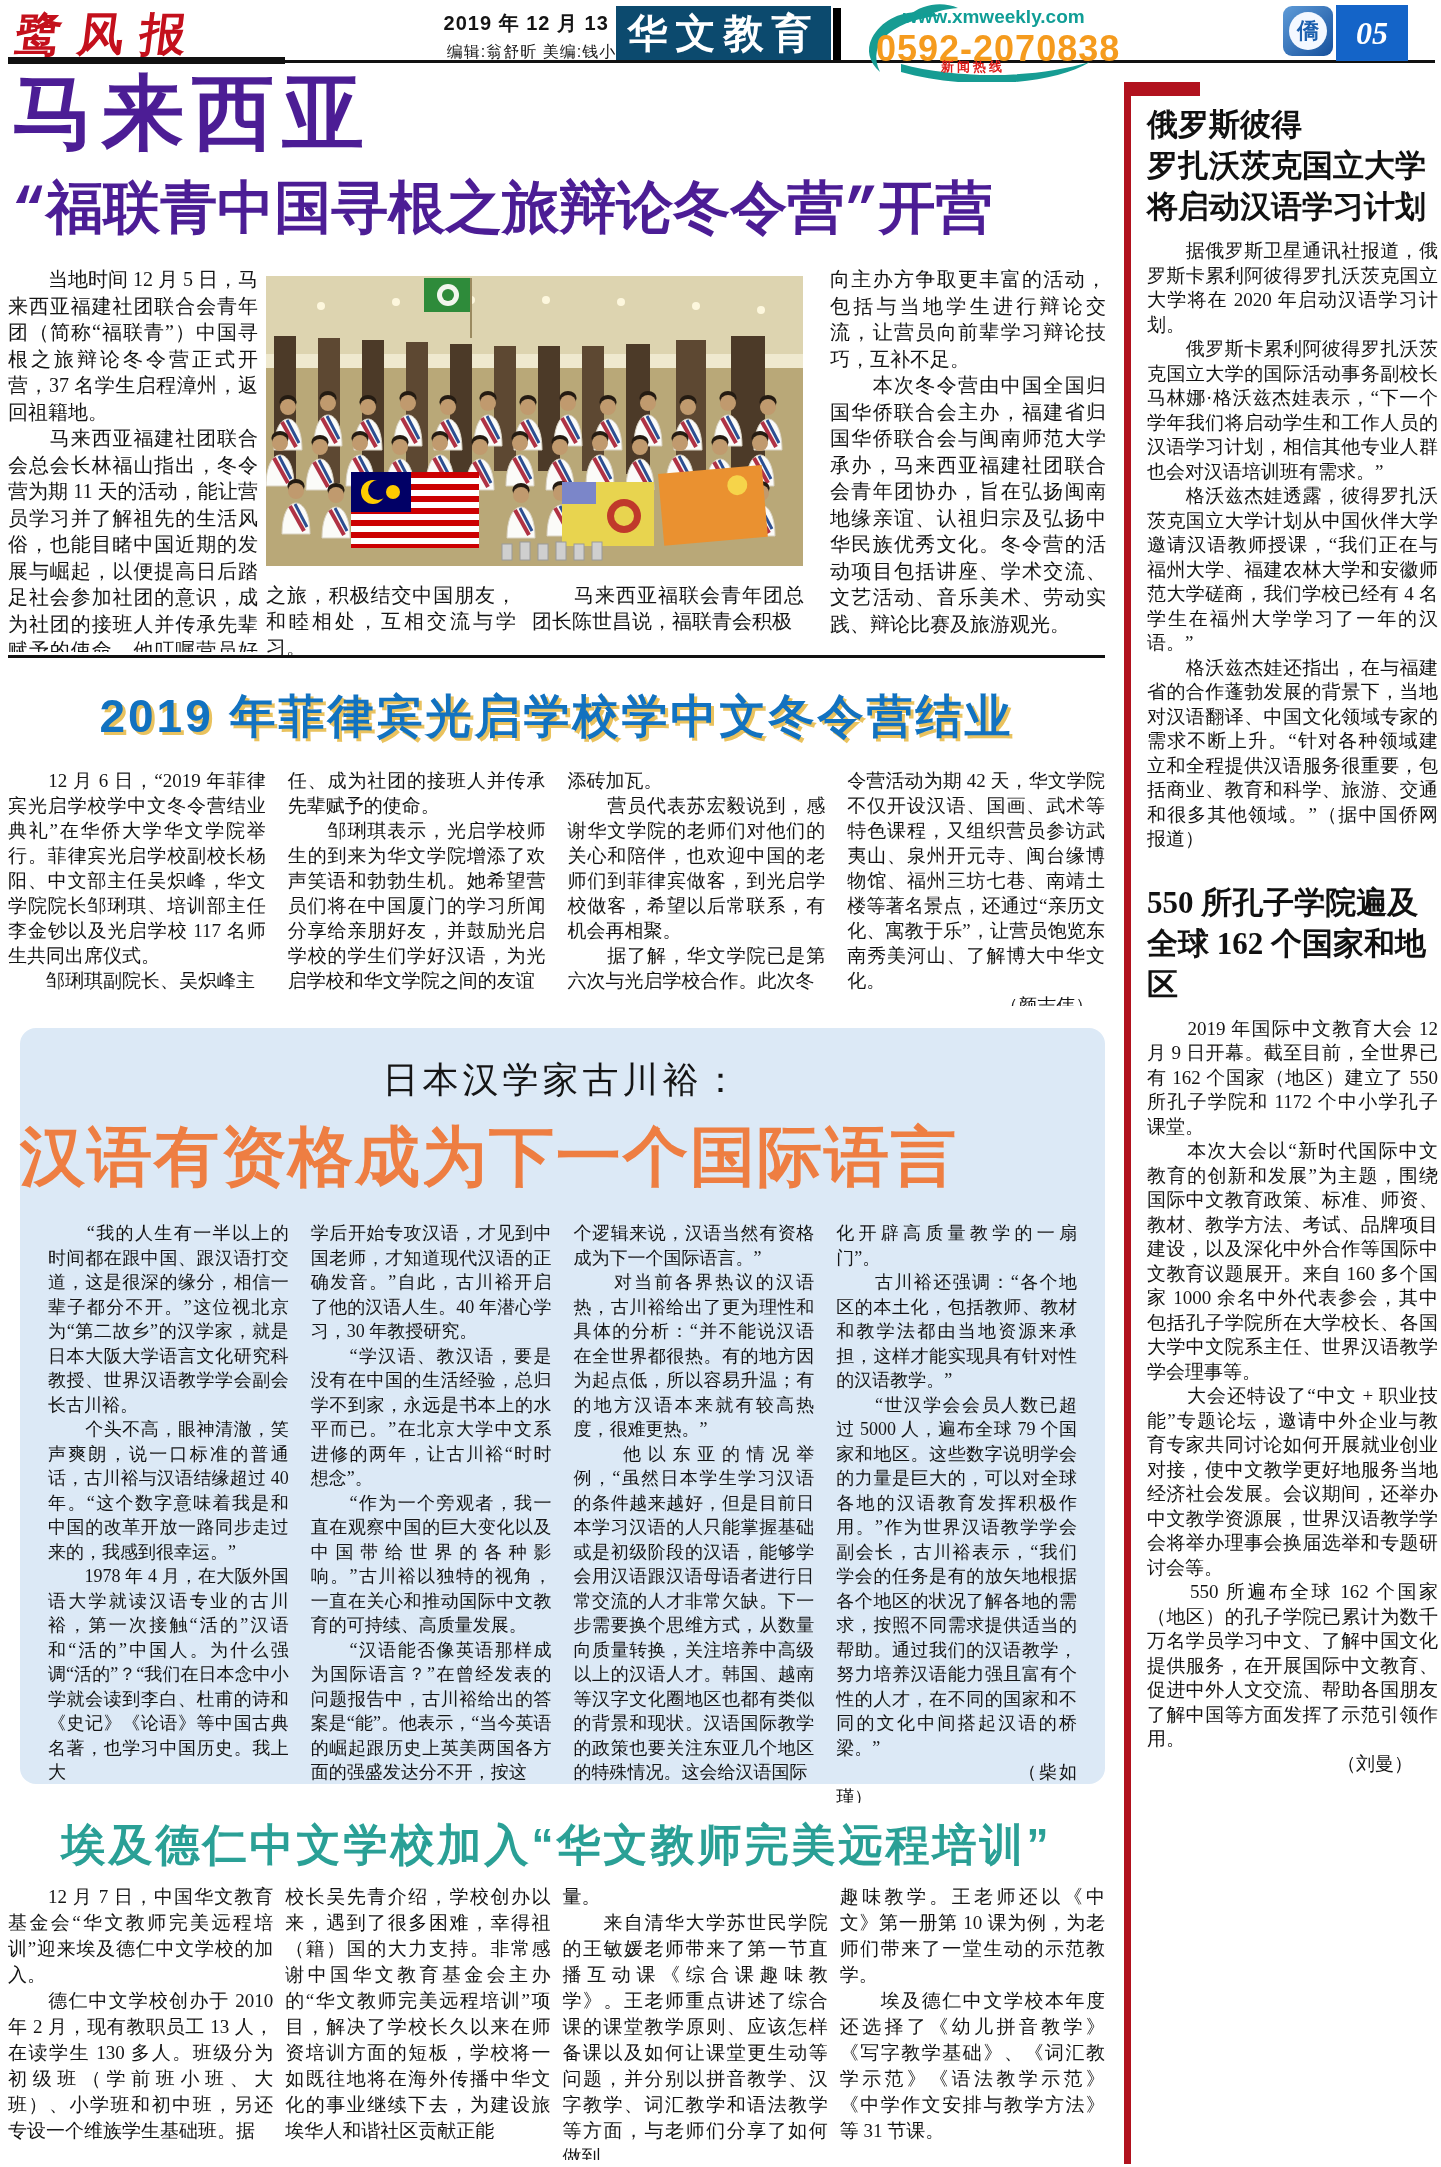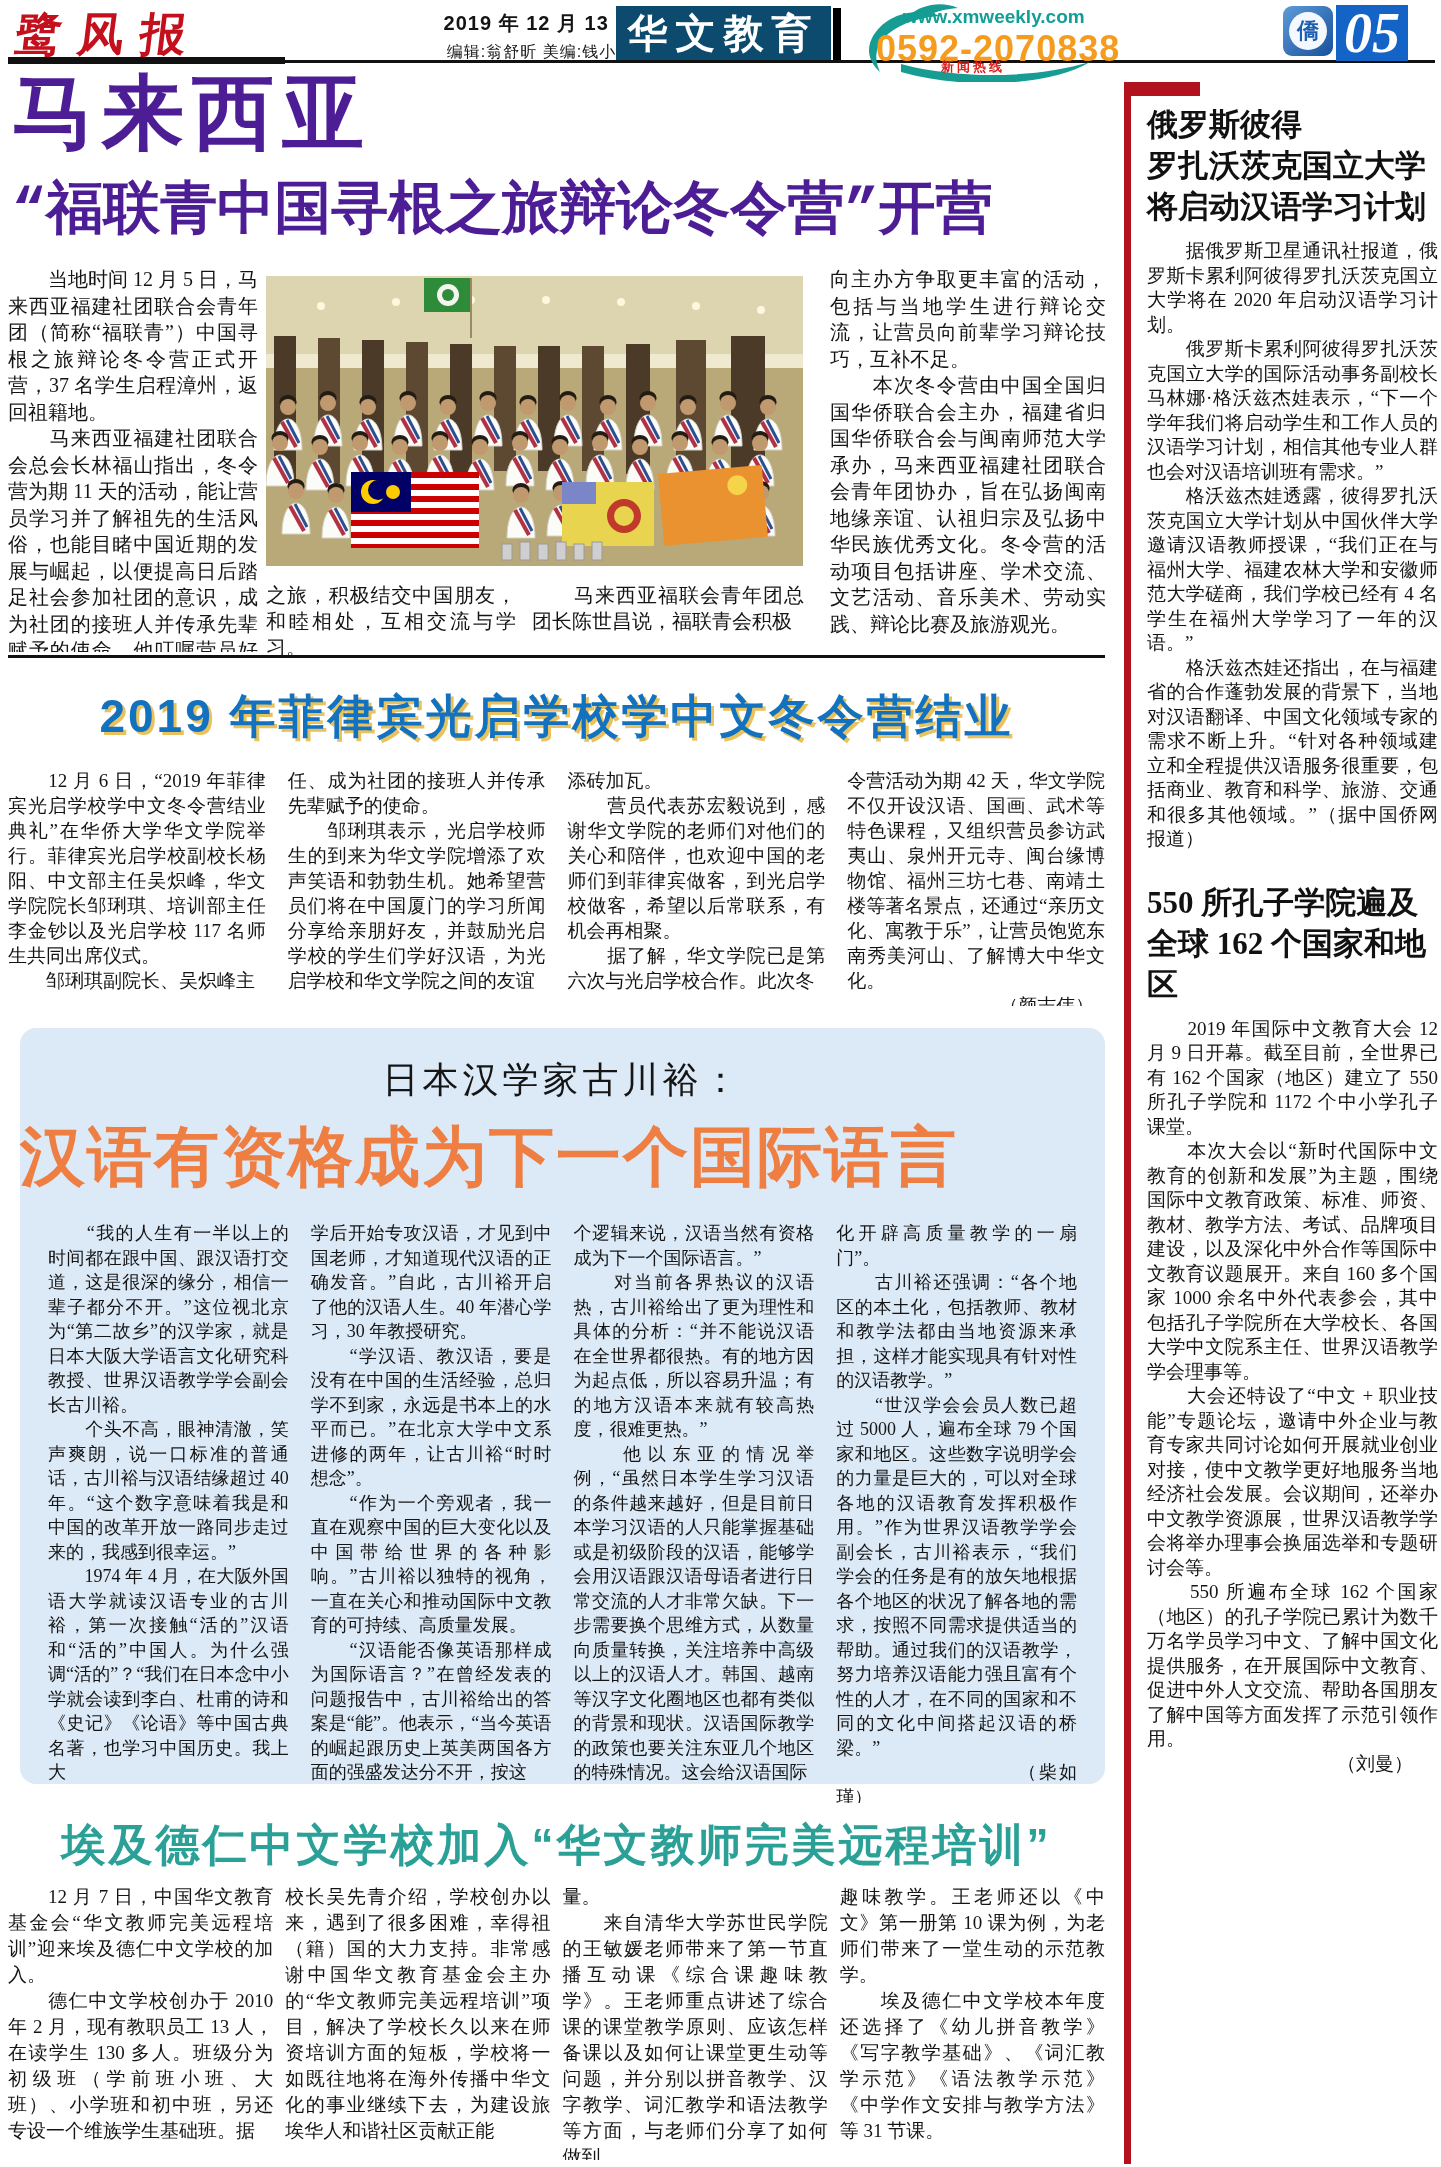--- a/index.html
+++ b/index.html
@@ -24,21 +24,21 @@
   .website{left:903px;top:6px;font-size:19px;font-weight:bold;color:#109e96;}
   .hotline-num{left:876px;top:28px;font-size:36px;font-weight:bold;color:#f59b1e;letter-spacing:1px;}
   .hotline-label{left:941px;top:58px;font-size:13px;font-weight:bold;color:#de1d19;letter-spacing:3px;}
   .badge{left:1283px;top:6px;width:50px;height:50px;border-radius:9px;
         background:linear-gradient(135deg,#5e9bd8,#16509c);display:flex;align-items:center;justify-content:center;}
   .badge-inner{width:38px;height:38px;border-radius:50%;background:#f4f8ff;color:#1b5fae;
         font-size:22px;font-weight:bold;display:flex;align-items:center;justify-content:center;
         font-family:"Liberation Serif","DejaVu Serif",serif;}
   .pagebox{left:1336px;top:5px;width:72px;height:56px;background:#1464c8;color:#fff;
         font-family:"Liberation Serif","DejaVu Serif",serif;font-style:italic;font-weight:bold;
-        font-size:56px;display:flex;align-items:center;justify-content:center;}
+        font-size:32px;display:flex;align-items:center;justify-content:center;}
   
   .a1h{color:#4c1d95;font-family:Liberation Mono, monospace;font-weight:bold;white-space:nowrap;}
   .a1h1{left:12px;top:74px;font-size:82px;letter-spacing:8px;line-height:92px;}
   .a1h2{left:12px;top:172px;font-size:57px;letter-spacing:0px;line-height:80px;}
   .bodytext{font-family:"Liberation Serif","DejaVu Serif",serif;color:#141414;}
   .a1col{font-size:20px;line-height:26.5px;}
   .a1colL{left:8px;top:266px;width:250px;height:386px;overflow:hidden;}
   .a1colR{left:830px;top:266px;width:276px;height:386px;overflow:hidden;}
   .photo{left:266px;top:276px;width:537px;height:290px;}
   .cap{font-size:20px;line-height:26px;}
@@ -242,21 +242,21 @@
     <div class="c bodytext jc ml">令营活动为期 42 天，华文学院不仅开设汉语、国画、武术等特色课程，又组织营员参访武夷山、泉州开元寺、闽台缘博物馆、福州三坊七巷、南靖土楼等著名景点，还通过“亲历文化、寓教于乐”，让营员饱览东南秀美河山、了解博大中华文化。
 　　　　　　　　（颜志伟）</div>
   </div>
 
   <div class="abs box">
     <div class="box-t1">日本汉学家古川裕：</div>
     <div class="box-t2">汉语有资格成为下一个国际语言</div>
     <div class="boxcols">
       <div class="c bodytext jc ml">　　“我的人生有一半以上的时间都在跟中国、跟汉语打交道，这是很深的缘分，相信一辈子都分不开。”这位视北京为“第二故乡”的汉学家，就是日本大阪大学语言文化研究科教授、世界汉语教学学会副会长古川裕。
 　　个头不高，眼神清澈，笑声爽朗，说一口标准的普通话，古川裕与汉语结缘超过 40 年。“这个数字意味着我是和中国的改革开放一路同步走过来的，我感到很幸运。”
-　　1974 年 4 月，在大阪外国语大学就读汉语专业的古川裕，第一次接触“活的”汉语和“活的”中国人。为什么强调“活的”？“我们在日本念中小学就会读到李白、杜甫的诗和《史记》《论语》等中国古典名著，也学习中国历史。我上大</div>
+　　1978 年 4 月，在大阪外国语大学就读汉语专业的古川裕，第一次接触“活的”汉语和“活的”中国人。为什么强调“活的”？“我们在日本念中小学就会读到李白、杜甫的诗和《史记》《论语》等中国古典名著，也学习中国历史。我上大</div>
       <div class="c bodytext jc ml">学后开始专攻汉语，才见到中国老师，才知道现代汉语的正确发音。”自此，古川裕开启了他的汉语人生。40 年潜心学习，30 年教授研究。
 　　“学汉语、教汉语，要是没有在中国的生活经验，总归学不到家，永远是书本上的水平而已。”在北京大学中文系进修的两年，让古川裕“时时想念”。
 　　“作为一个旁观者，我一直在观察中国的巨大变化以及中国带给世界的各种影响。”古川裕以独特的视角，一直在关心和推动国际中文教育的可持续、高质量发展。
 　　“汉语能否像英语那样成为国际语言？”在曾经发表的问题报告中，古川裕给出的答案是“能”。他表示，“当今英语的崛起跟历史上英美两国各方面的强盛发达分不开，按这</div>
       <div class="c bodytext jc ml">个逻辑来说，汉语当然有资格成为下一个国际语言。”
 　　对当前各界热议的汉语热，古川裕给出了更为理性和具体的分析：“并不能说汉语在全世界都很热。有的地方因为起点低，所以容易升温；有的地方汉语本来就有较高热度，很难更热。”
 　　他以东亚的情况举例，“虽然日本学生学习汉语的条件越来越好，但是目前日本学习汉语的人只能掌握基础或是初级阶段的汉语，能够学会用汉语跟汉语母语者进行日常交流的人才非常欠缺。下一步需要换个思维方式，从数量向质量转换，关注培养中高级以上的汉语人才。韩国、越南等汉字文化圈地区也都有类似的背景和现状。汉语国际教学的政策也要关注东亚几个地区的特殊情况。这会给汉语国际</div>
       <div class="c bodytext jc ml">化开辟高质量教学的一扇门”。
 　　古川裕还强调：“各个地区的本土化，包括教师、教材和教学法都由当地资源来承担，这样才能实现具有针对性的汉语教学。”
 　　“世汉学会会员人数已超过 5000 人，遍布全球 79 个国家和地区。这些数字说明学会的力量是巨大的，可以对全球各地的汉语教育发挥积极作用。”作为世界汉语教学学会副会长，古川裕表示，“我们学会的任务是有的放矢地根据各个地区的状况了解各地的需求，按照不同需求提供适当的帮助。通过我们的汉语教学，努力培养汉语能力强且富有个性的人才，在不同的国家和不同的文化中间搭起汉语的桥梁。”

